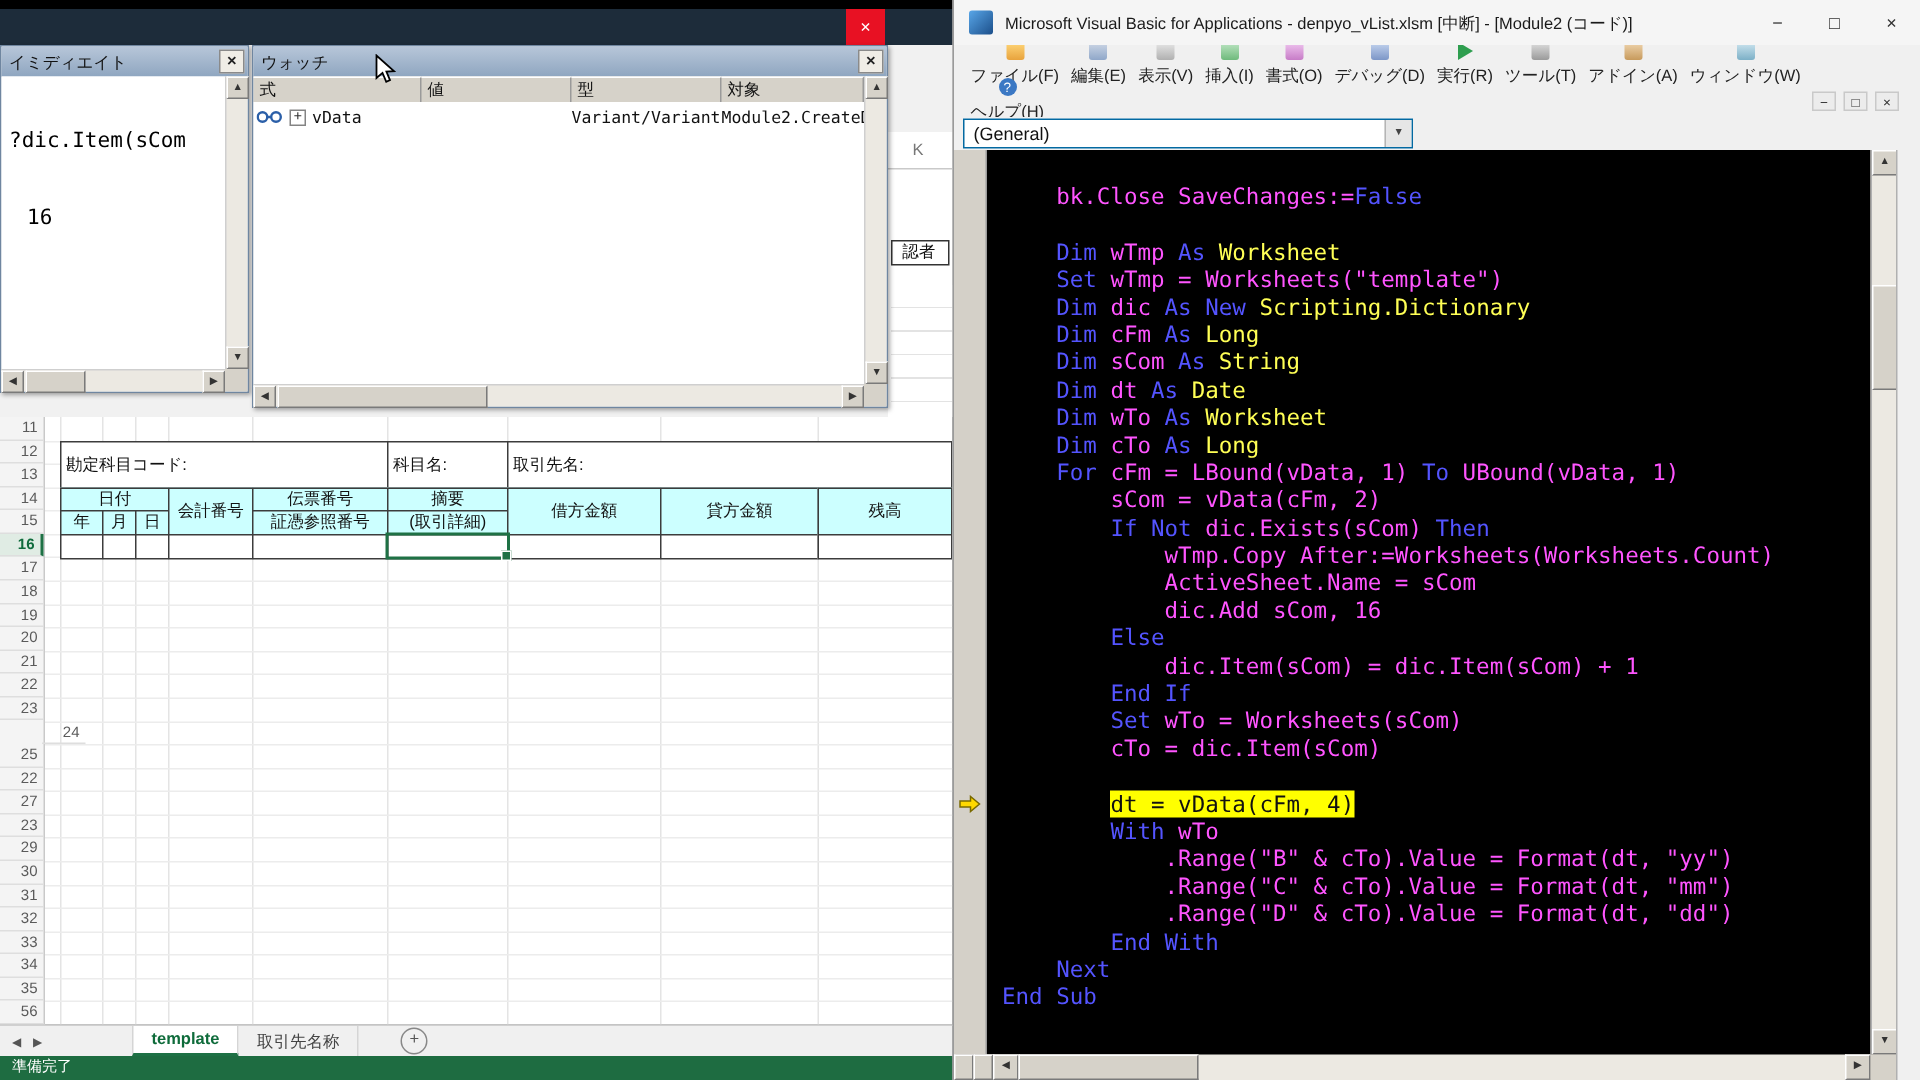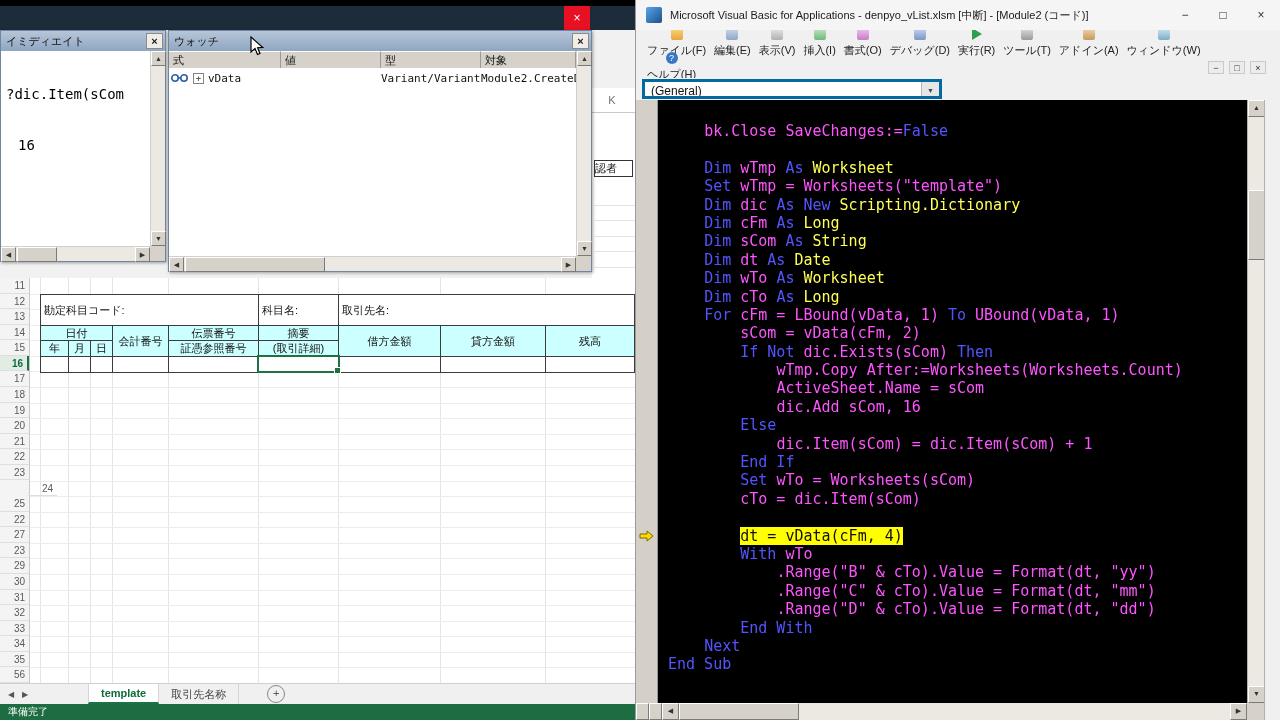--- a/index.html
+++ b/index.html
@@ -9,21 +9,21 @@
   .xl-titlebar{position:absolute;left:0;top:6px;width:635px;height:24px;background:#1d2c3a;}
   .xl-title-frag{position:absolute;left:627px;top:6px;color:#e8e8e8;font-size:15px;white-space:nowrap;overflow:hidden;width:42px;margin-left:48px;}
   .xl-close{position:absolute;left:564px;top:0;width:26px;height:24px;background:#e81123;color:#fff;
             font-size:12px;text-align:center;line-height:24px;}
   .xl-chrome{position:absolute;left:0;top:30px;width:635px;height:248px;background:#f1f1f1;}
   .xl-frag{position:absolute;left:592px;top:30px;width:43px;height:248px;background:#f1f1f1;overflow:hidden;}
   .frag-white{position:absolute;left:0;top:58px;width:43px;height:190px;background:#fff;}
   .frag-col{position:absolute;left:0;top:64px;width:40px;text-align:center;color:#777;font-size:11px;}
   .frag-colline{position:absolute;left:0;top:82px;width:43px;height:1px;background:#c9c9c9;}
   .frag-cell{position:absolute;left:2px;top:130px;width:39px;height:17px;border:1px solid #333;font-size:11px;
-             line-height:15px;text-align:left;padding-right:2px;background:#fff;box-sizing:border-box;}
+             line-height:15px;text-align:center;padding-right:2px;background:#fff;box-sizing:border-box;}
   .frag-grid{position:absolute;left:2px;top:160px;width:41px;height:88px;
              background:repeating-linear-gradient(#fff 0 14.6px,#e3e3e3 14.6px 15.6px);}
   
   .sheet{position:absolute;left:0;top:278px;width:635px;height:405px;background:#fff;overflow:hidden;}
   .vline{position:absolute;top:0;bottom:0;width:1px;background:#e4e4e4;}
   .hline{position:absolute;left:30px;right:0;height:1px;background:#ececec;}
   .rowhdr-col{position:absolute;left:0;top:0;width:30px;height:100%;background:#f4f4f4;border-right:1px solid #c9c9c9;box-sizing:border-box;}
   .rowhdr{position:absolute;left:0;width:29px;height:15.577px;border-bottom:1px solid #dedede;
           font-size:10px;color:#5a5a5a;text-align:right;padding-right:4px;line-height:15px;box-sizing:border-box;}
   .rowhdr.sel{background:#e0ece4;color:#0f6b3c;border-right:2px solid #1e7145;font-weight:bold;}
@@ -92,21 +92,21 @@
   .mi5{background:linear-gradient(180deg,#c6d6f0,#7c96c7);}
   .mi6{width:0;height:0;border-left:10px solid #2e9e4f;border-top:6px solid transparent;border-bottom:6px solid transparent;border-radius:0;background:none;}
   .mi7{background:linear-gradient(180deg,#e0e0e0,#9a9a9a);}
   .mi8{background:linear-gradient(180deg,#f0d6b0,#c79a5c);}
   .mi9{background:linear-gradient(180deg,#cfe6f0,#7cb0c7);}
   .mih{background:#3b78c4;border-radius:50%;color:#fff;font-size:9px;line-height:12px;text-align:center;}
   .menu-row2{position:absolute;left:8px;top:56px;right:0;height:22px;display:flex;align-items:center;border-bottom:1px solid #d9d9d9;}
   .mdi{display:flex;gap:5px;margin-left:auto;margin-right:14px;}
   .mdibtn{width:16px;height:13px;text-align:center;line-height:12px;font-size:9px;color:#333;border:1px solid #c9c9c9;background:#ececec;box-sizing:border-box;}
   .combo-row{position:absolute;left:0;top:78px;width:100%;height:22px;background:#f0f0f0;}
-  .combo{position:absolute;top:1px;height:20px;background:#fff;border:3px solid #0369a1;box-sizing:border-box;
+  .combo{position:absolute;top:1px;height:20px;background:#fff;border:1px solid #0369a1;box-sizing:border-box;
          font-size:12px;line-height:18px;padding-left:6px;color:#111;white-space:nowrap;overflow:hidden;}
   .combo-arrow{position:absolute;right:0;top:0;width:17px;height:18px;background:#e6e6e6;border-left:1px solid #b5b5b5;
                text-align:center;font-size:7px;line-height:18px;color:#444;}
   .codepanel{position:absolute;left:0;top:100px;width:645px;bottom:0;background:#000;}
   .code-margin{position:absolute;left:0;top:0;width:22px;bottom:17px;background:#d4d0c8;border-right:1px solid #9a9a9a;box-sizing:border-box;}
   .exec-arrow{position:absolute;left:3px;top:430px;}
   .code-pre{position:absolute;left:22px;top:0;right:34px;bottom:17px;overflow:hidden;
             font-family:"DejaVu Sans Mono","Liberation Mono",monospace;font-size:15px;line-height:18.4px;
             white-space:pre;padding:22px 0 0 10px;color:#ff55ff;}
   .cline{height:18.4px;}

